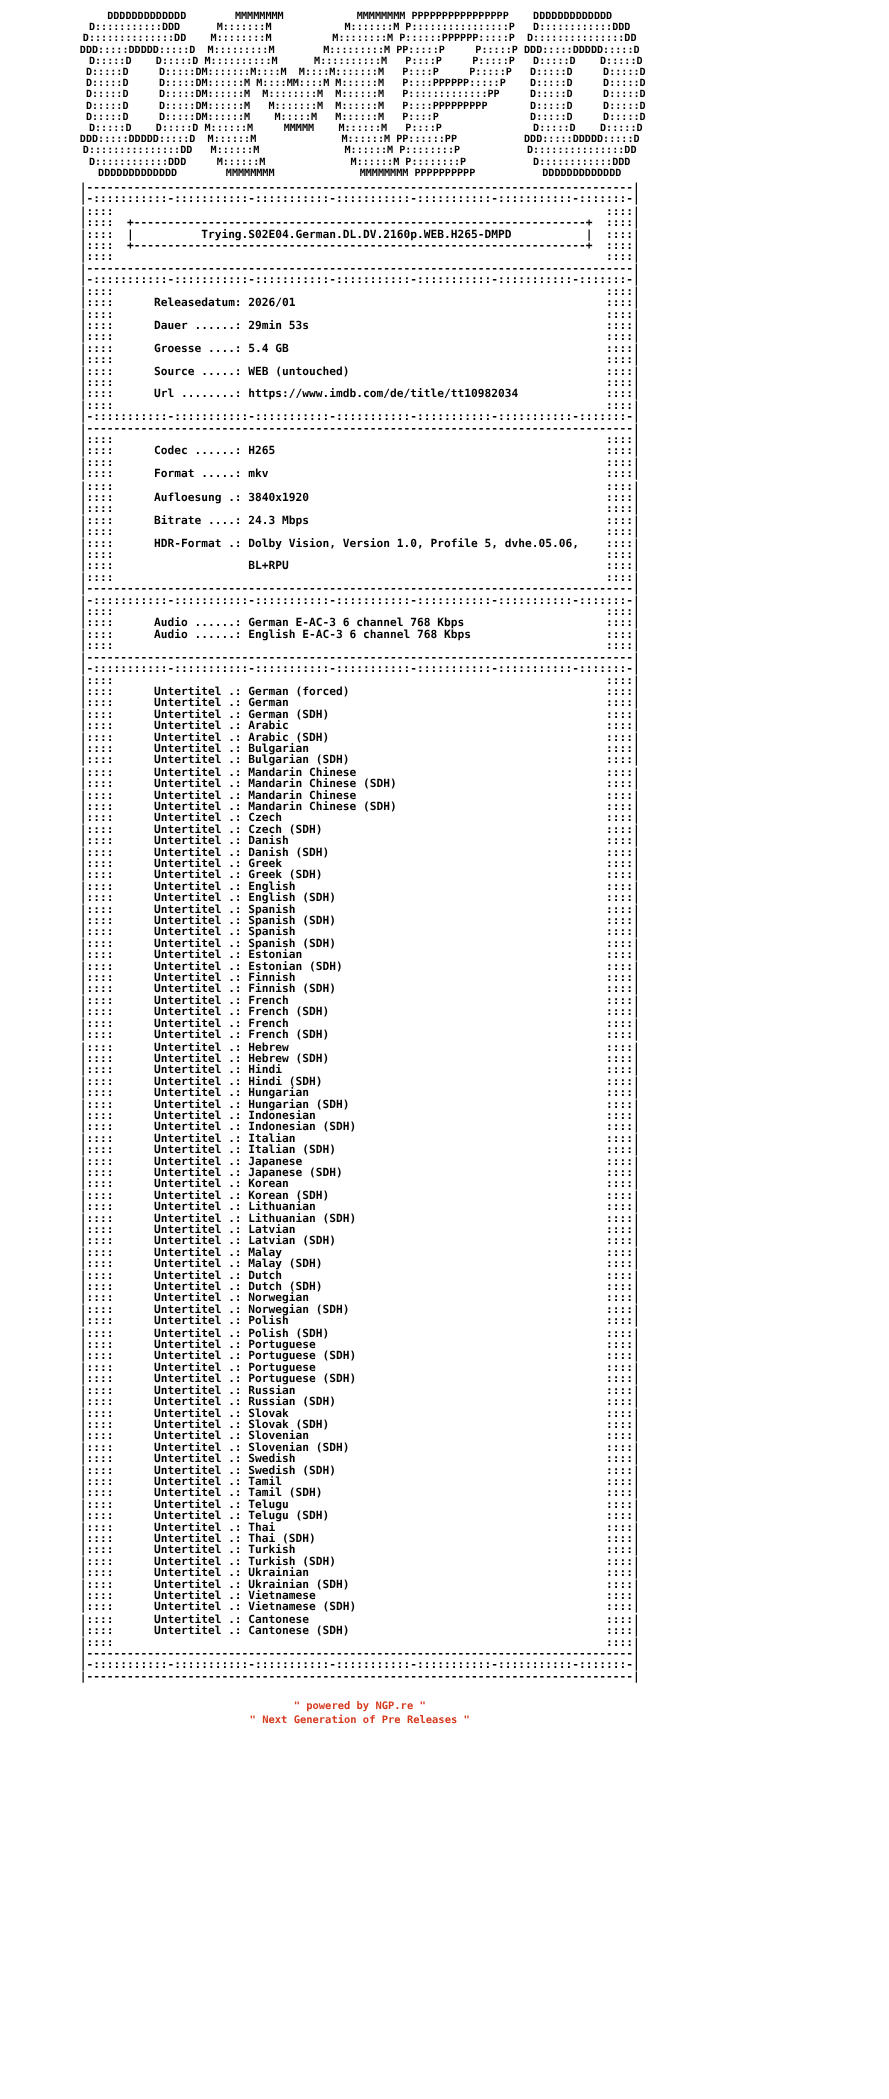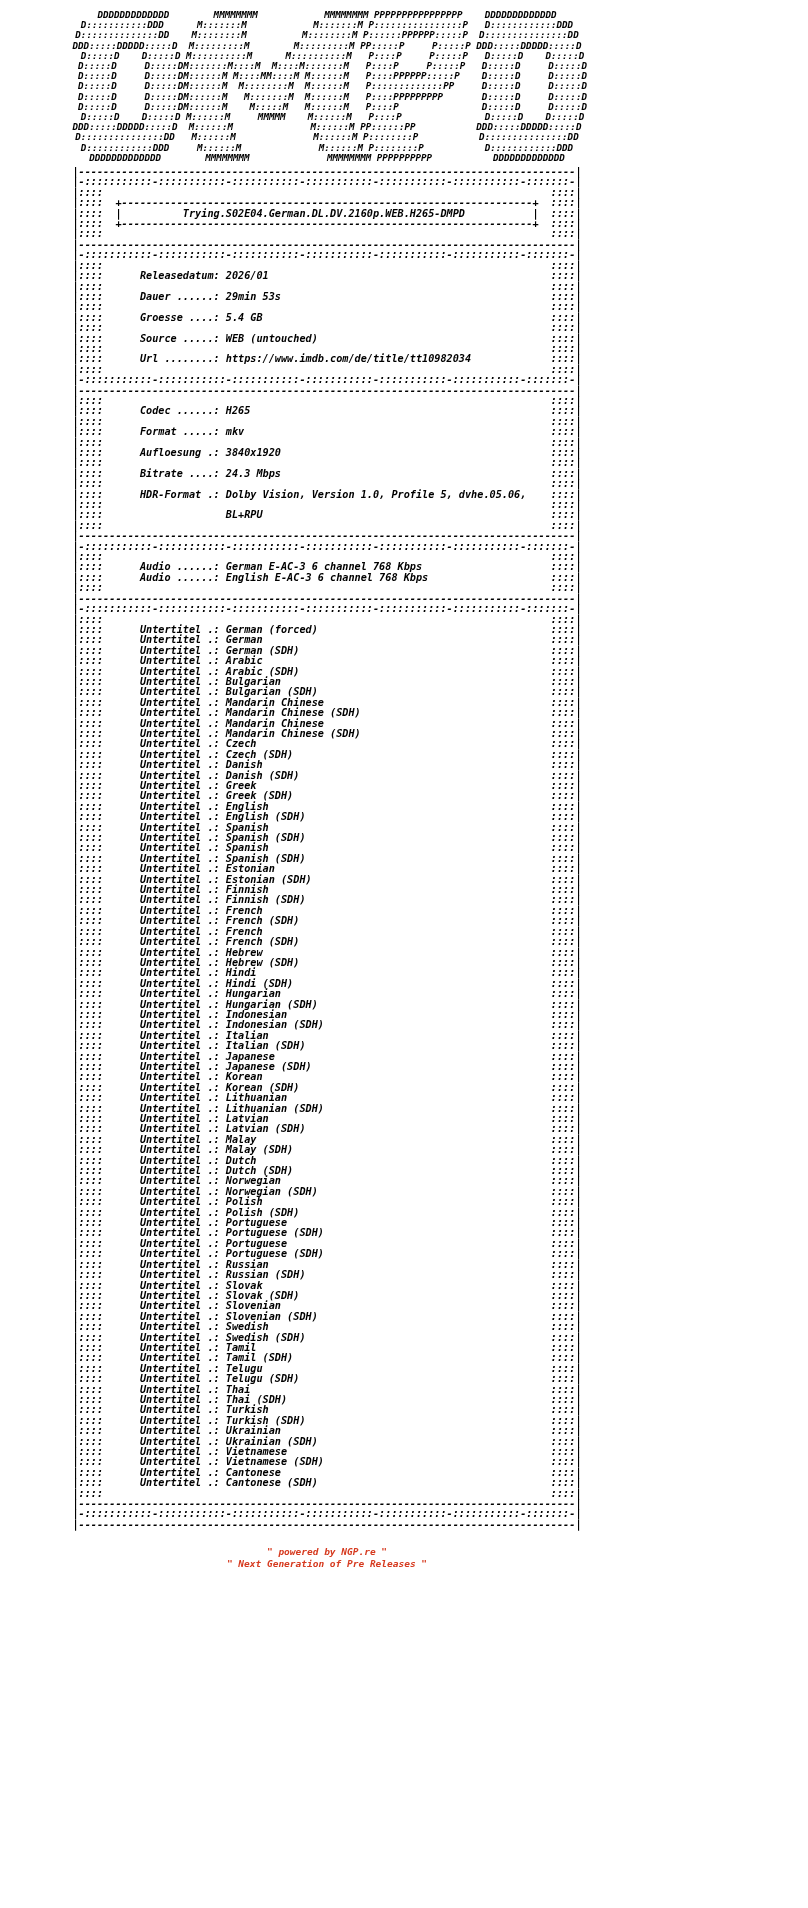--- a/index.html
+++ b/index.html
@@ -9,21 +9,20 @@
   }
   body {
     width: 808px;
     font-family: "DejaVu Sans Mono", "Liberation Mono", monospace;
     color: #000000;
   }
   .page {
     width: 654px;
     box-sizing: border-box;
     padding: 10px 0 14px 0;
-    font-style: italic;
   }
   pre {
     margin: 0;
     font-family: "DejaVu Sans Mono", "Liberation Mono", monospace;
     white-space: pre;
   }
   .ascii-logo {
     font-size: 9.2px;
     line-height: 10.2px;
     letter-spacing: 0px;

